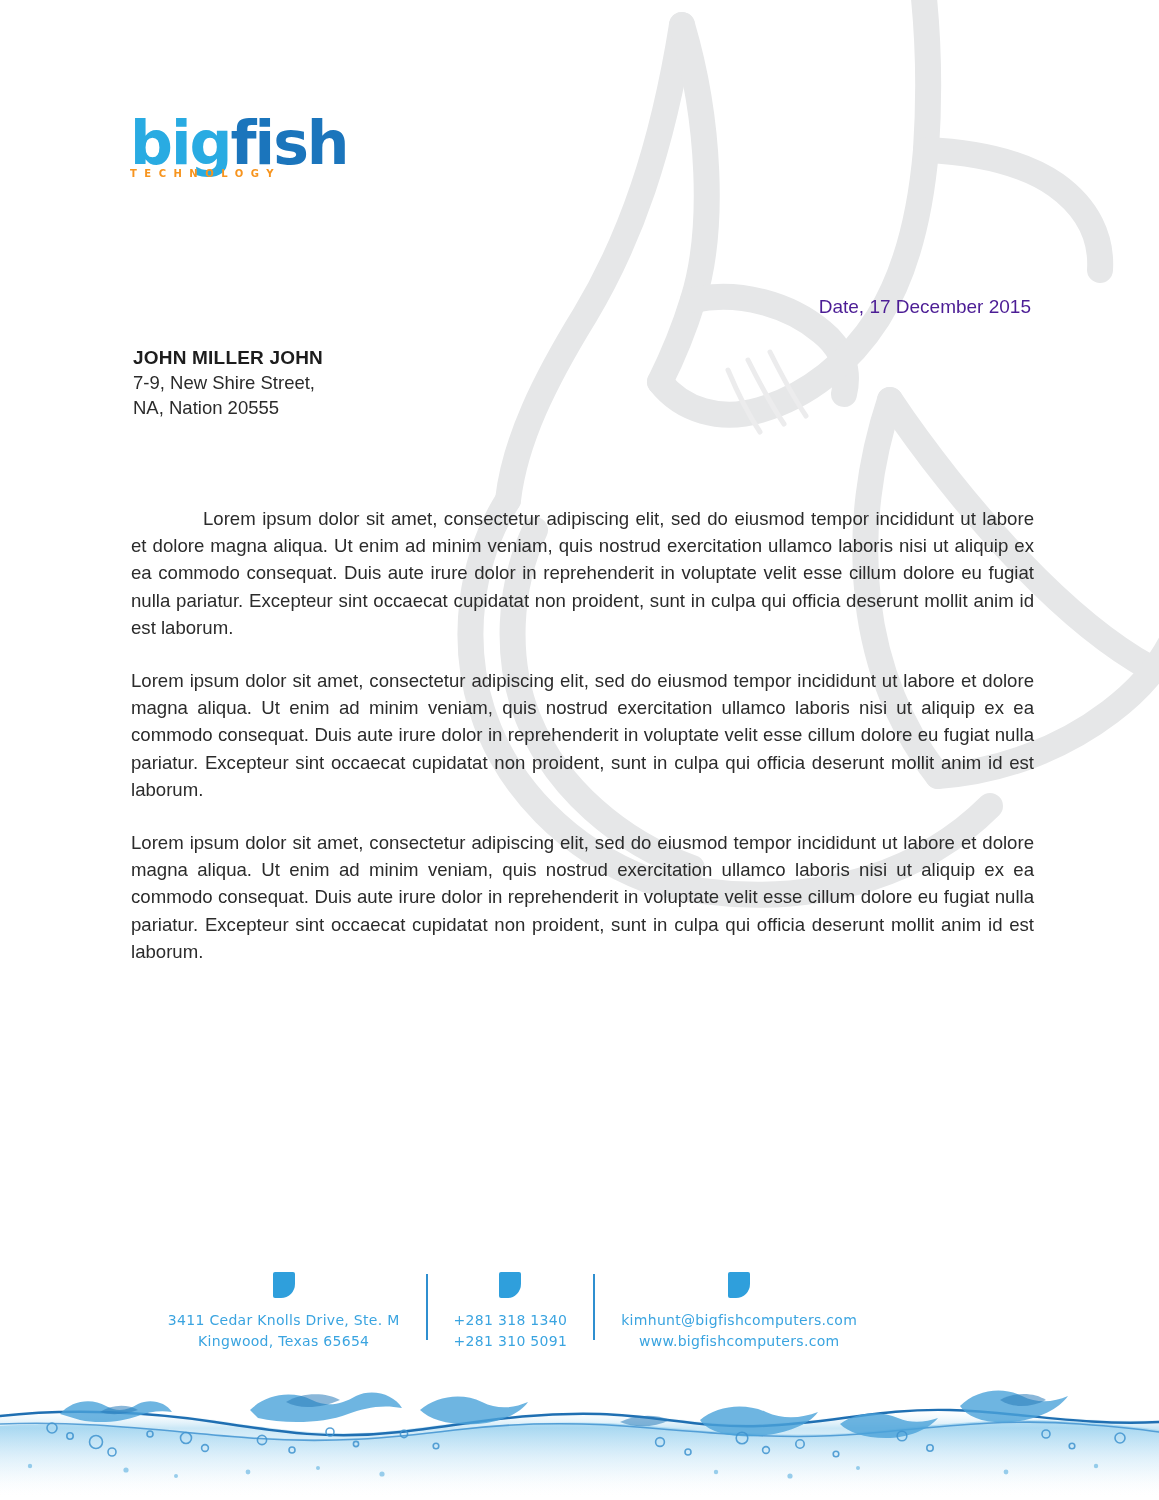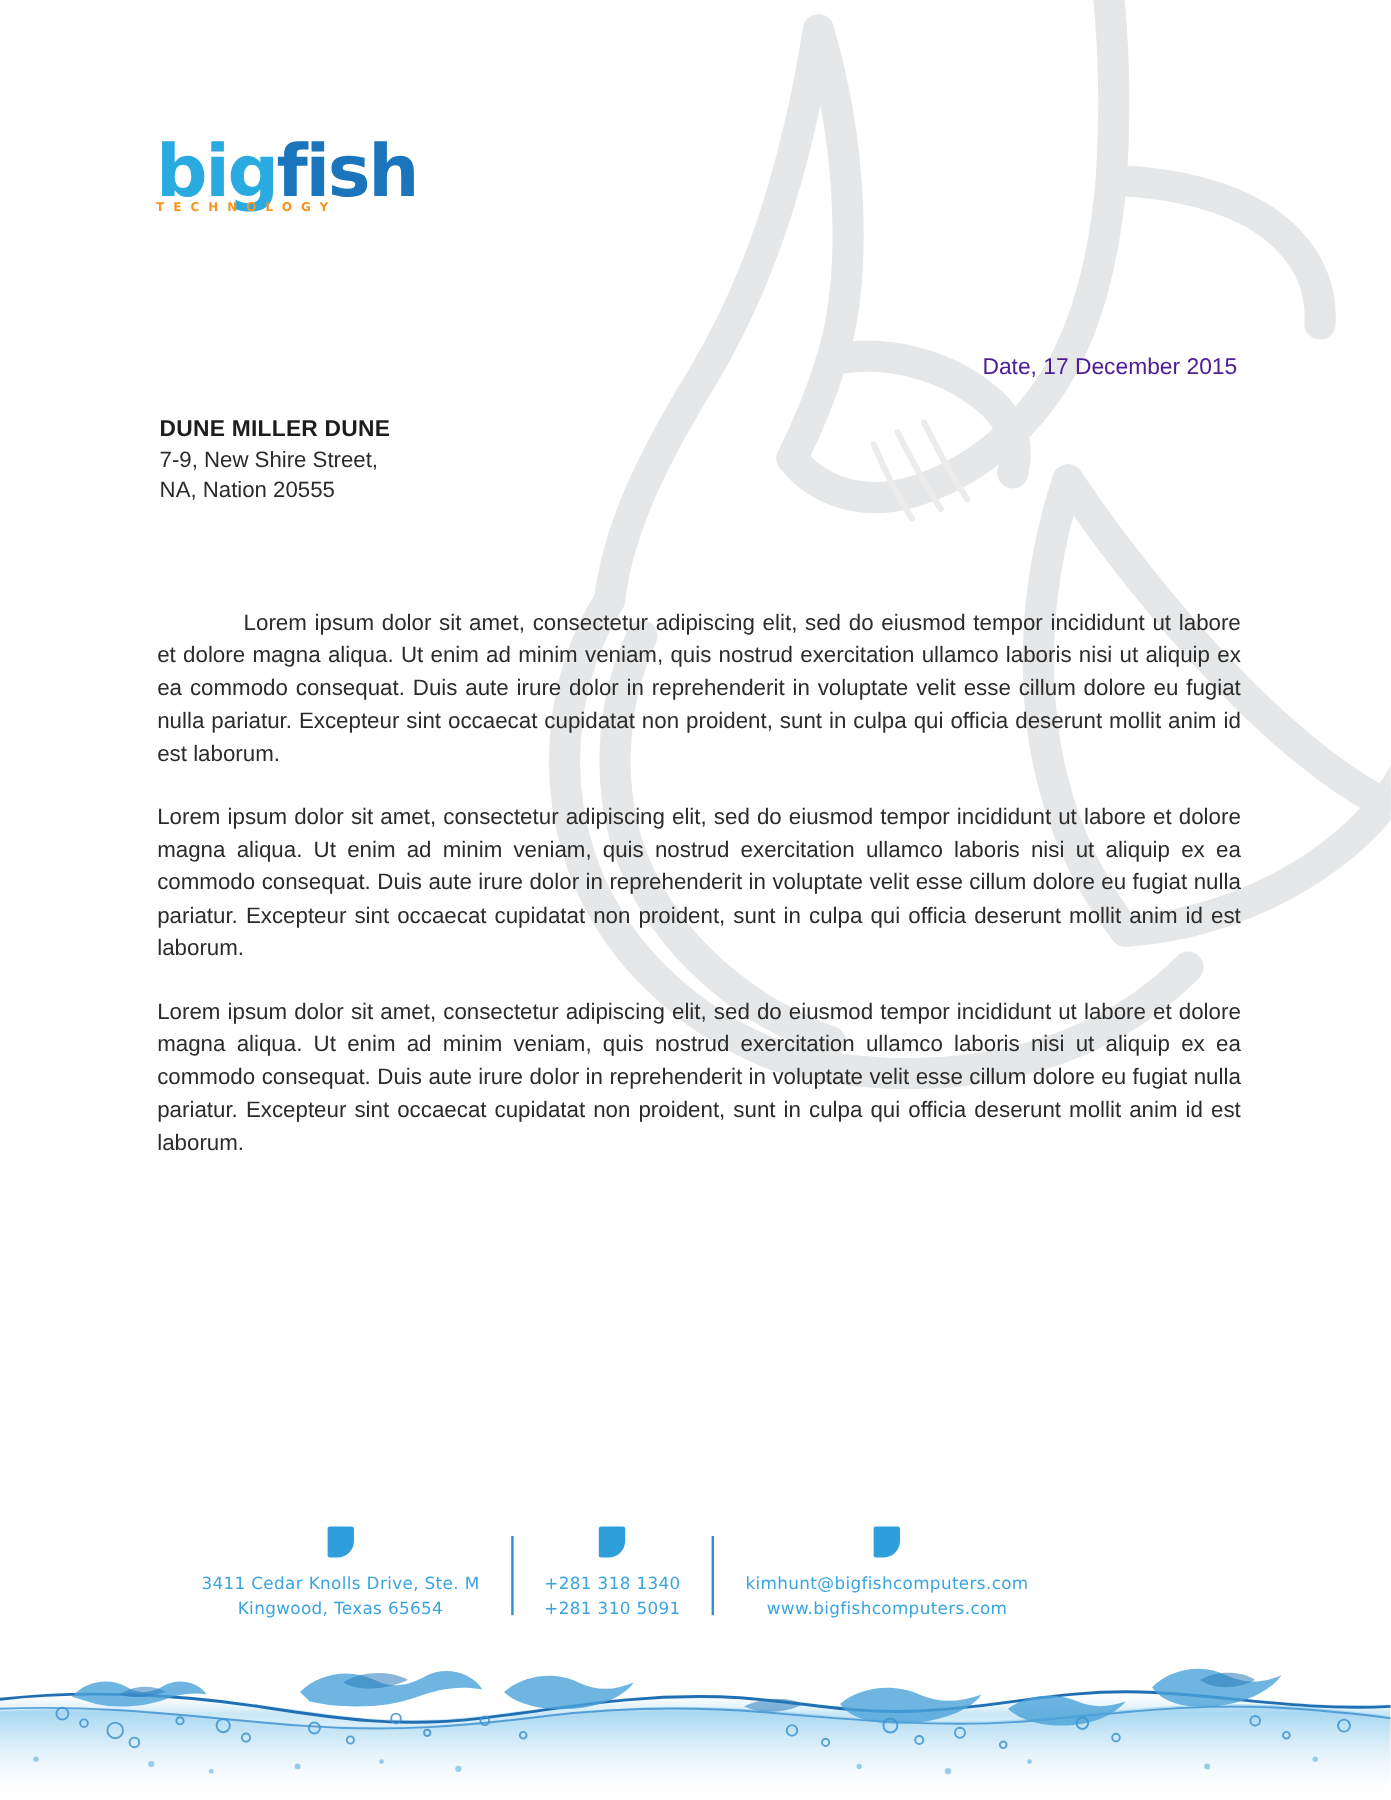--- a/index.html
+++ b/index.html
@@ -143,21 +143,21 @@
   }
 
   
   .footer {
     position: absolute;
     left: 0;
     top: 1272px;
     width: 1025px;
     display: flex;
     justify-content: center;
-    align-items: center;
+    align-items: flex-start;
     z-index: 3;
   }
   .footer-col {
     display: flex;
     flex-direction: column;
     align-items: center;
     padding: 0 26px;
   }
   .footer-icon {
     width: 22px;
@@ -229,21 +229,21 @@
   <div class="logo-block">
     <div class="logo-wordmark">
       <span class="logo-big">big</span><span class="logo-fish">fish</span>
     </div>
     <div class="logo-tag">TECHNOLOGY</div>
   </div>
 
   <div class="date-line">Date, 17 December 2015</div>
 
   <div class="recipient">
-    <div class="recipient-name">DUNE MILLER DUNE</div>
+    <div class="recipient-name">JOHN MILLER JOHN</div>
     <div class="recipient-line">7-9, New Shire Street,</div>
     <div class="recipient-line">NA, Nation 20555</div>
   </div>
 
   <div class="body-copy">
     <p class="indented">Lorem ipsum dolor sit amet, consectetur adipiscing elit, sed do eiusmod tempor incididunt ut labore et dolore magna aliqua. Ut enim ad minim veniam, quis nostrud exercitation ullamco laboris nisi ut aliquip ex ea commodo consequat. Duis aute irure dolor in reprehenderit in voluptate velit esse cillum dolore eu fugiat nulla pariatur. Excepteur sint occaecat cupidatat non proident, sunt in culpa qui officia deserunt mollit anim id est laborum.</p>
     <p>Lorem ipsum dolor sit amet, consectetur adipiscing elit, sed do eiusmod tempor incididunt ut labore et dolore magna aliqua. Ut enim ad minim veniam, quis nostrud exercitation ullamco laboris nisi ut aliquip ex ea commodo consequat. Duis aute irure dolor in reprehenderit in voluptate velit esse cillum dolore eu fugiat nulla pariatur. Excepteur sint occaecat cupidatat non proident, sunt in culpa qui officia deserunt mollit anim id est laborum.</p>
     <p>Lorem ipsum dolor sit amet, consectetur adipiscing elit, sed do eiusmod tempor incididunt ut labore et dolore magna aliqua. Ut enim ad minim veniam, quis nostrud exercitation ullamco laboris nisi ut aliquip ex ea commodo consequat. Duis aute irure dolor in reprehenderit in voluptate velit esse cillum dolore eu fugiat nulla pariatur. Excepteur sint occaecat cupidatat non proident, sunt in culpa qui officia deserunt mollit anim id est laborum.</p>
   </div>
 

